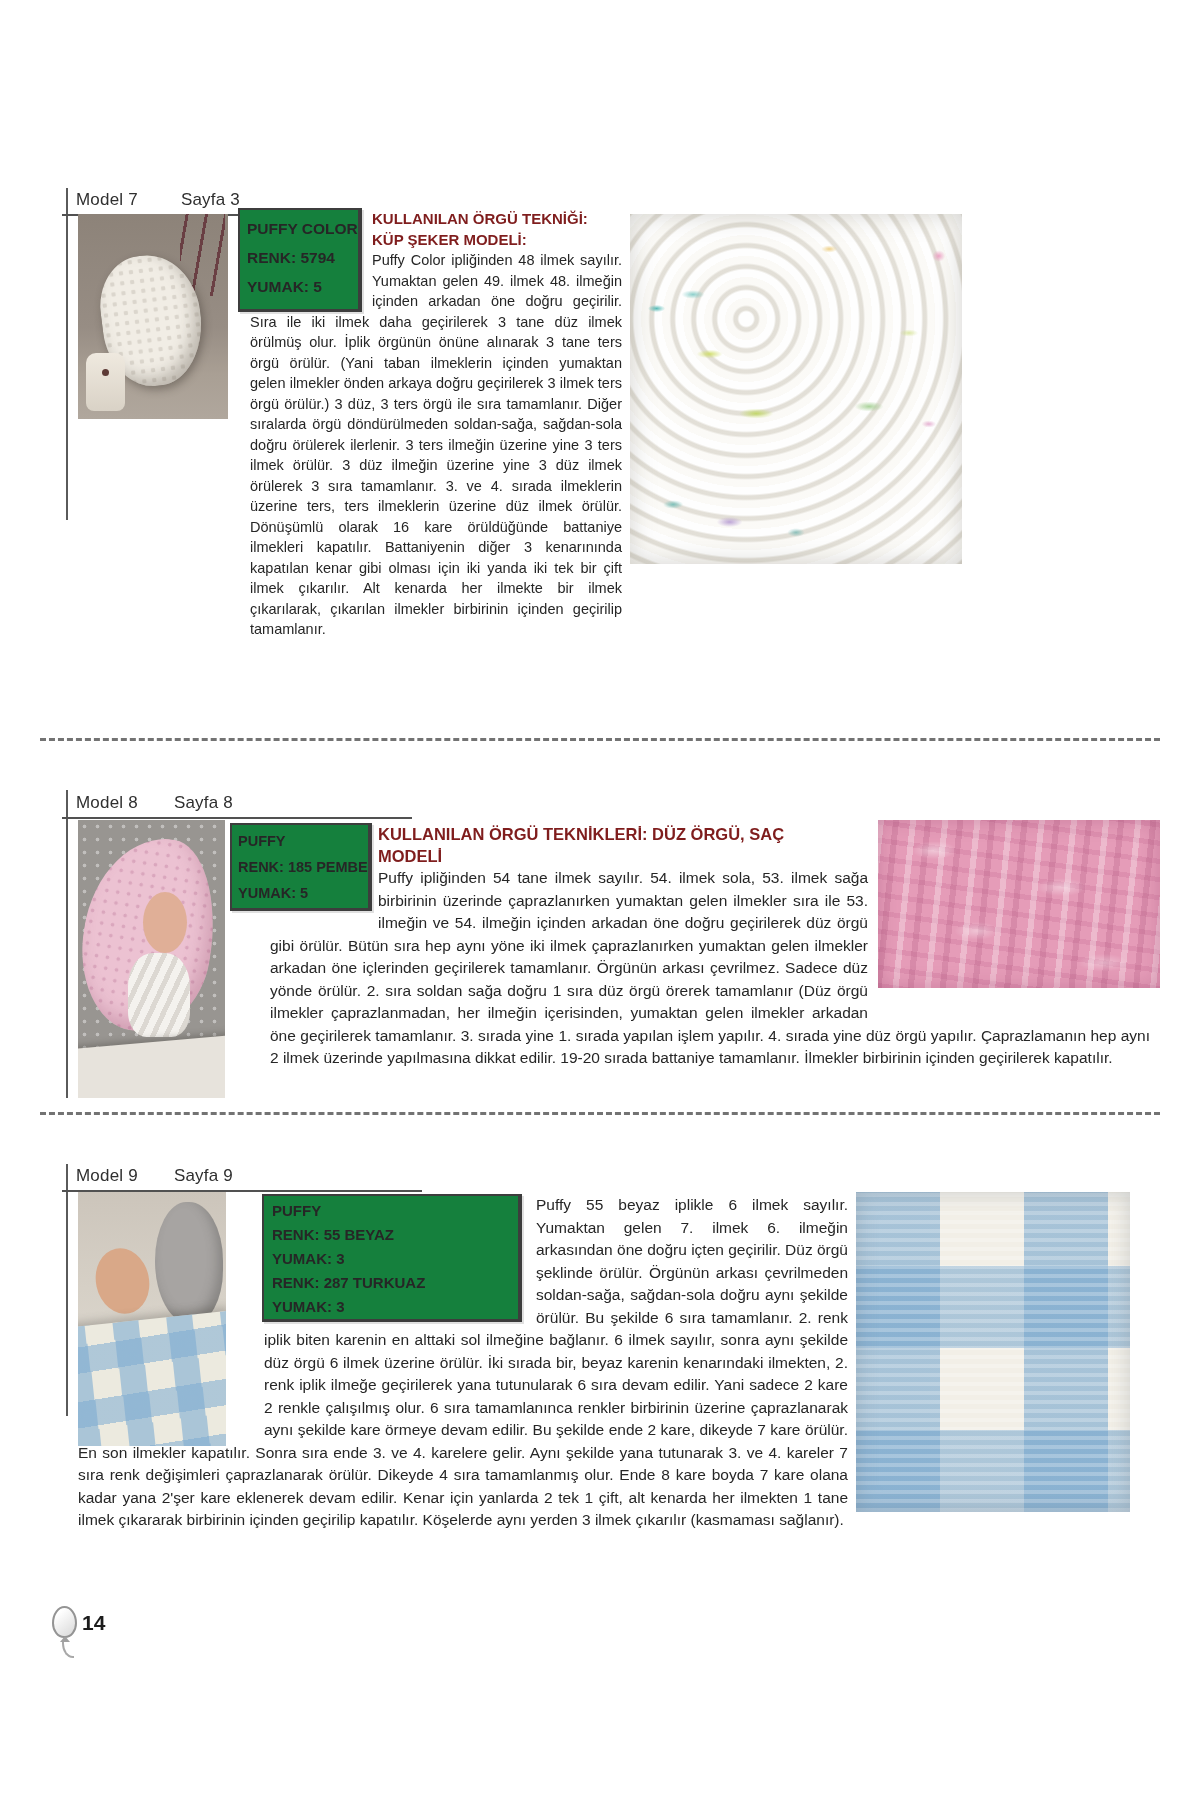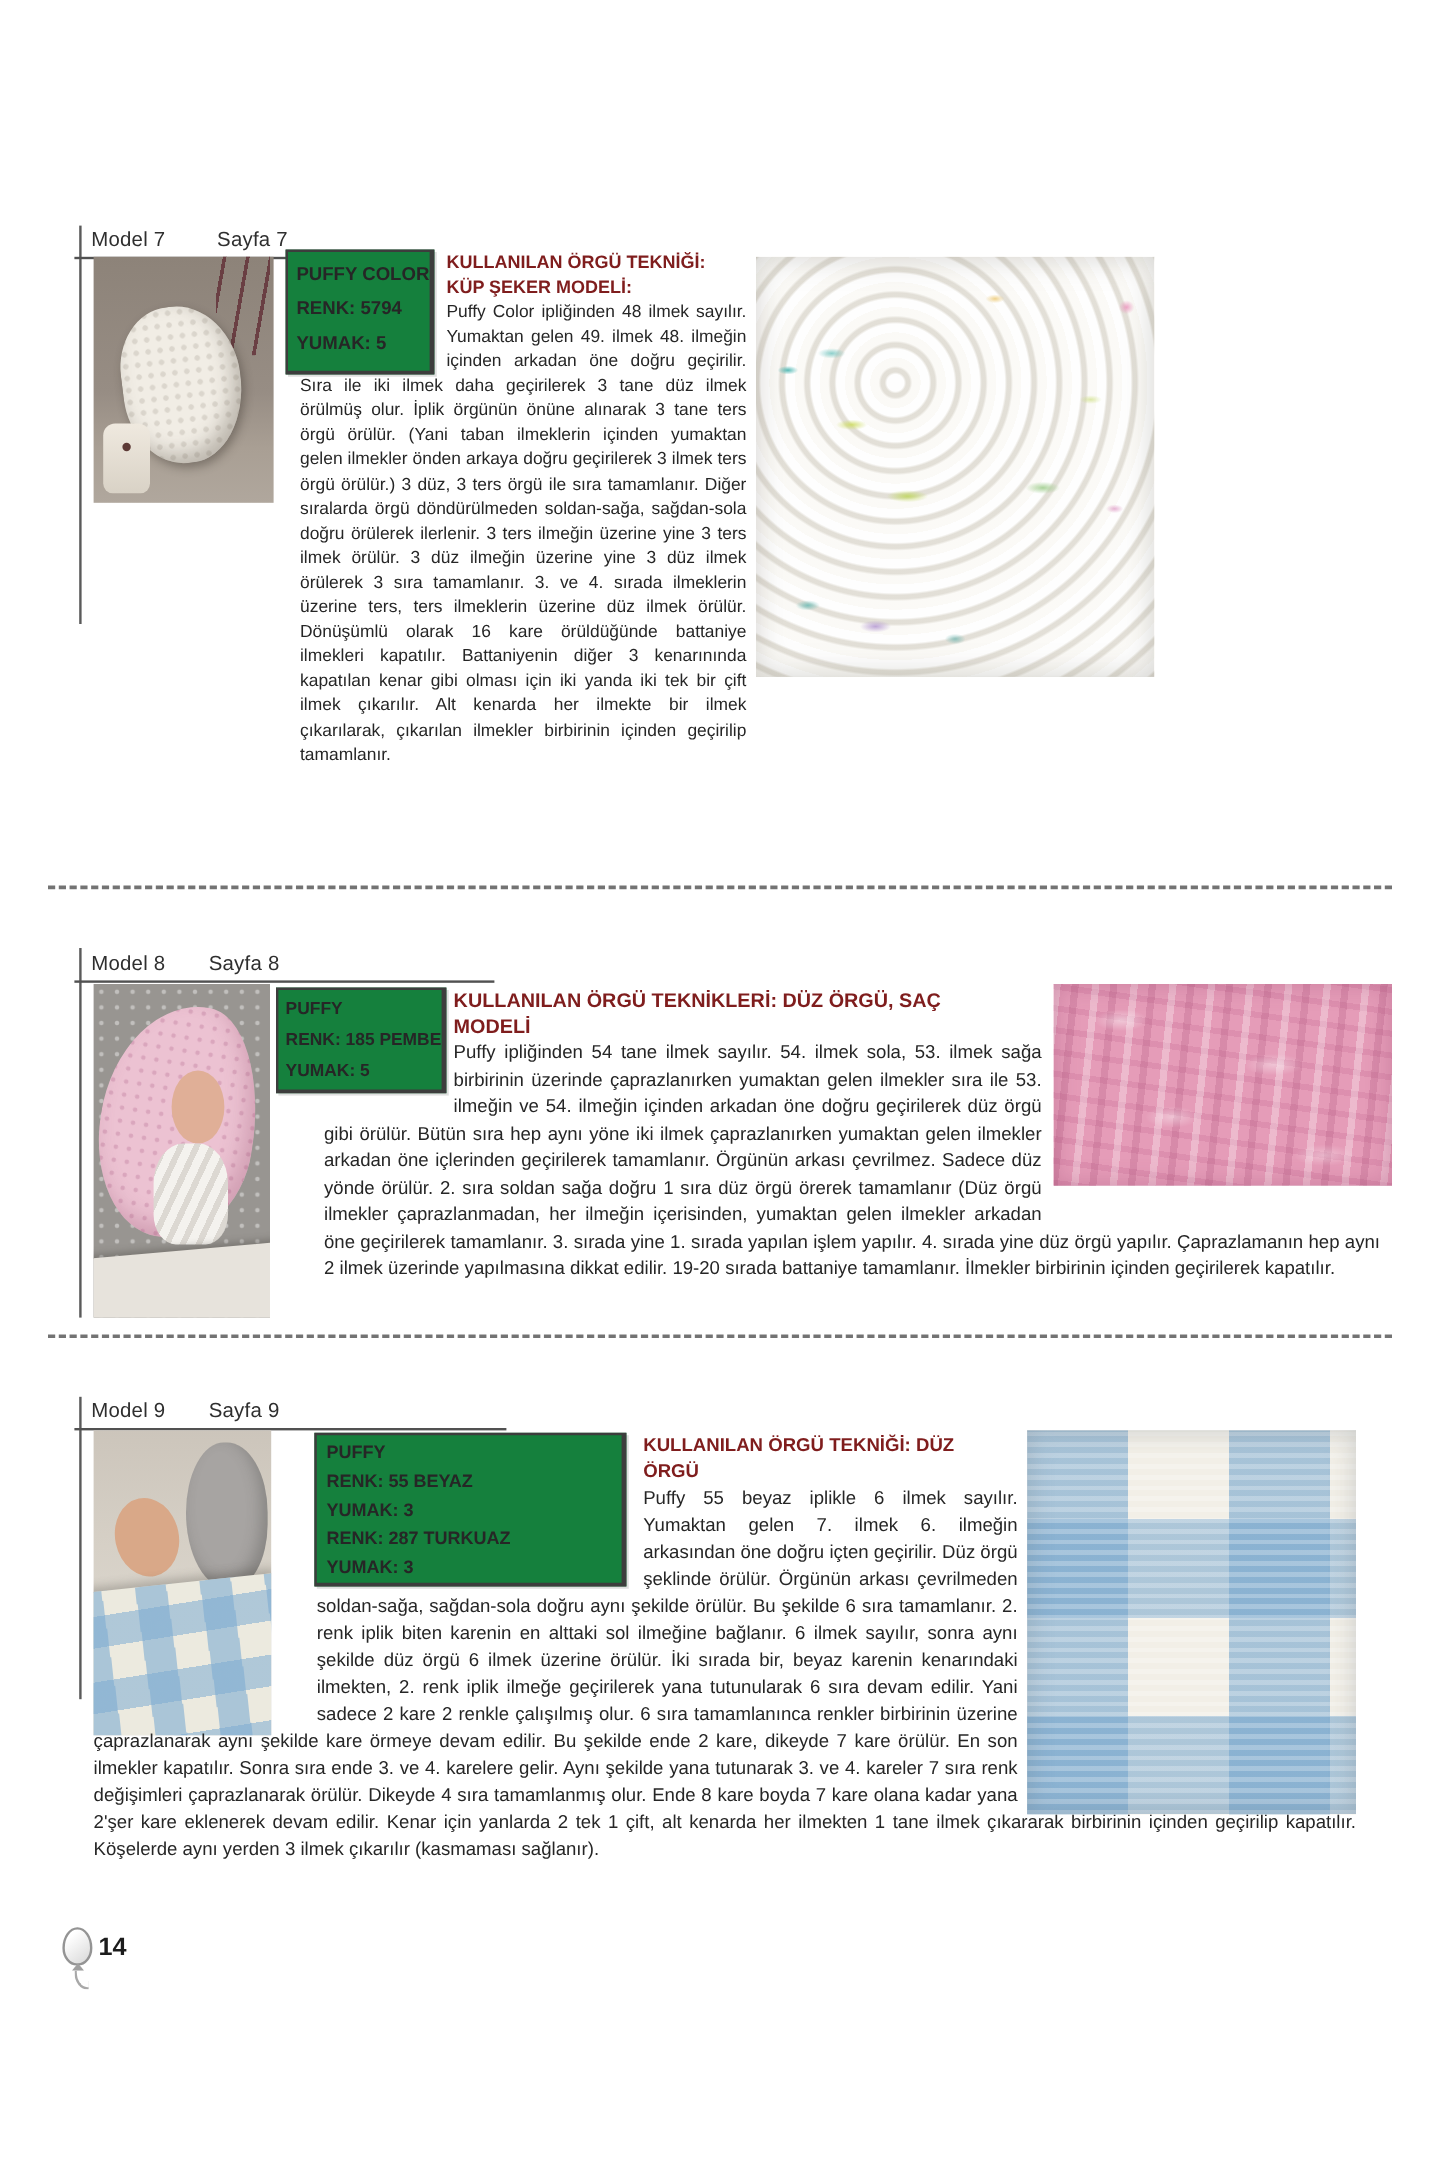--- a/index.html
+++ b/index.html
@@ -140,21 +140,21 @@
 </style>
 </head>
 <body>
 
 <div class="page">
 
   <section class="model-section" style="top:192px;height:500px;">
     <div class="vline" style="left:66px;top:-4px;height:332px;"></div>
     <div class="model-header" style="left:62px;top:-2px;width:196px;gap:43px;">
       <span>Model 7</span>
-      <span>Sayfa 7</span>
+      <span>Sayfa 3</span>
     </div>
 
     <div class="photo photo1" style="left:78px;top:22px;width:150px;height:205px;">
       <div class="p1-stems"></div>
       <div class="p1-blanket"></div>
       <div class="p1-vase"></div>
     </div>
 
     <div class="yarn-box" style="left:238px;top:16px;width:124px;height:104px;font-size:15.5px;line-height:29px;padding:4px 2px 4px 7px;">
       <div>PUFFY COLOR</div>
@@ -229,24 +229,20 @@
       <div>RENK: 55 BEYAZ</div>
       <div>YUMAK: 3</div>
       <div>RENK: 287 TURKUAZ</div>
       <div>YUMAK: 3</div>
     </div>
 
     <div class="textblock" style="left:78px;top:28px;width:1052px;font-size:15.5px;line-height:22.5px;">
       <div class="spacer-l" style="width:186px;height:244px;"></div>
       <div class="spacer-l" style="width:272px;height:132px;"></div>
       <div class="spacer-r" style="width:282px;height:312px;"></div>
-      <div class="tech-heading" style="font-size:15.5px;line-height:22px;">
-        <div>KULLANILAN ÖRGÜ TEKNİĞİ: DÜZ</div>
-        <div>ÖRGÜ</div>
-      </div>
       <div class="body-text">Puffy 55 beyaz iplikle 6 ilmek sayılır. Yumaktan gelen 7. ilmek 6. ilmeğin arkasından öne doğru içten geçirilir. Düz örgü şeklinde örülür. Örgünün arkası çevrilmeden soldan-sağa, sağdan-sola doğru aynı şekilde örülür. Bu şekilde 6 sıra tamamlanır. 2. renk iplik biten karenin en alttaki sol ilmeğine bağlanır. 6 ilmek sayılır, sonra aynı şekilde düz örgü 6 ilmek üzerine örülür. İki sırada bir, beyaz karenin kenarındaki ilmekten, 2. renk iplik ilmeğe geçirilerek yana tutunularak 6 sıra devam edilir. Yani sadece 2 kare 2 renkle çalışılmış olur. 6 sıra tamamlanınca renkler birbirinin üzerine çaprazlanarak aynı şekilde kare örmeye devam edilir. Bu şekilde ende 2 kare, dikeyde 7 kare örülür. En son ilmekler kapatılır. Sonra sıra ende 3. ve 4. karelere gelir. Aynı şekilde yana tutunarak 3. ve 4. kareler 7 sıra renk değişimleri çaprazlanarak örülür. Dikeyde 4 sıra tamamlanmış olur. Ende 8 kare boyda 7 kare olana kadar yana 2'şer kare eklenerek devam edilir. Kenar için yanlarda 2 tek 1 çift, alt kenarda her ilmekten 1 tane ilmek çıkararak birbirinin içinden geçirilip kapatılır. Köşelerde aynı yerden 3 ilmek çıkarılır (kasmaması sağlanır).</div>
     </div>
 
     <div class="photo swatch3" style="left:856px;top:26px;width:274px;height:320px;"></div>
   </section>
 
   <div class="balloon">
     <div class="balloon-body"></div>
     <div class="balloon-knot"></div>
     <div class="balloon-string"></div>

